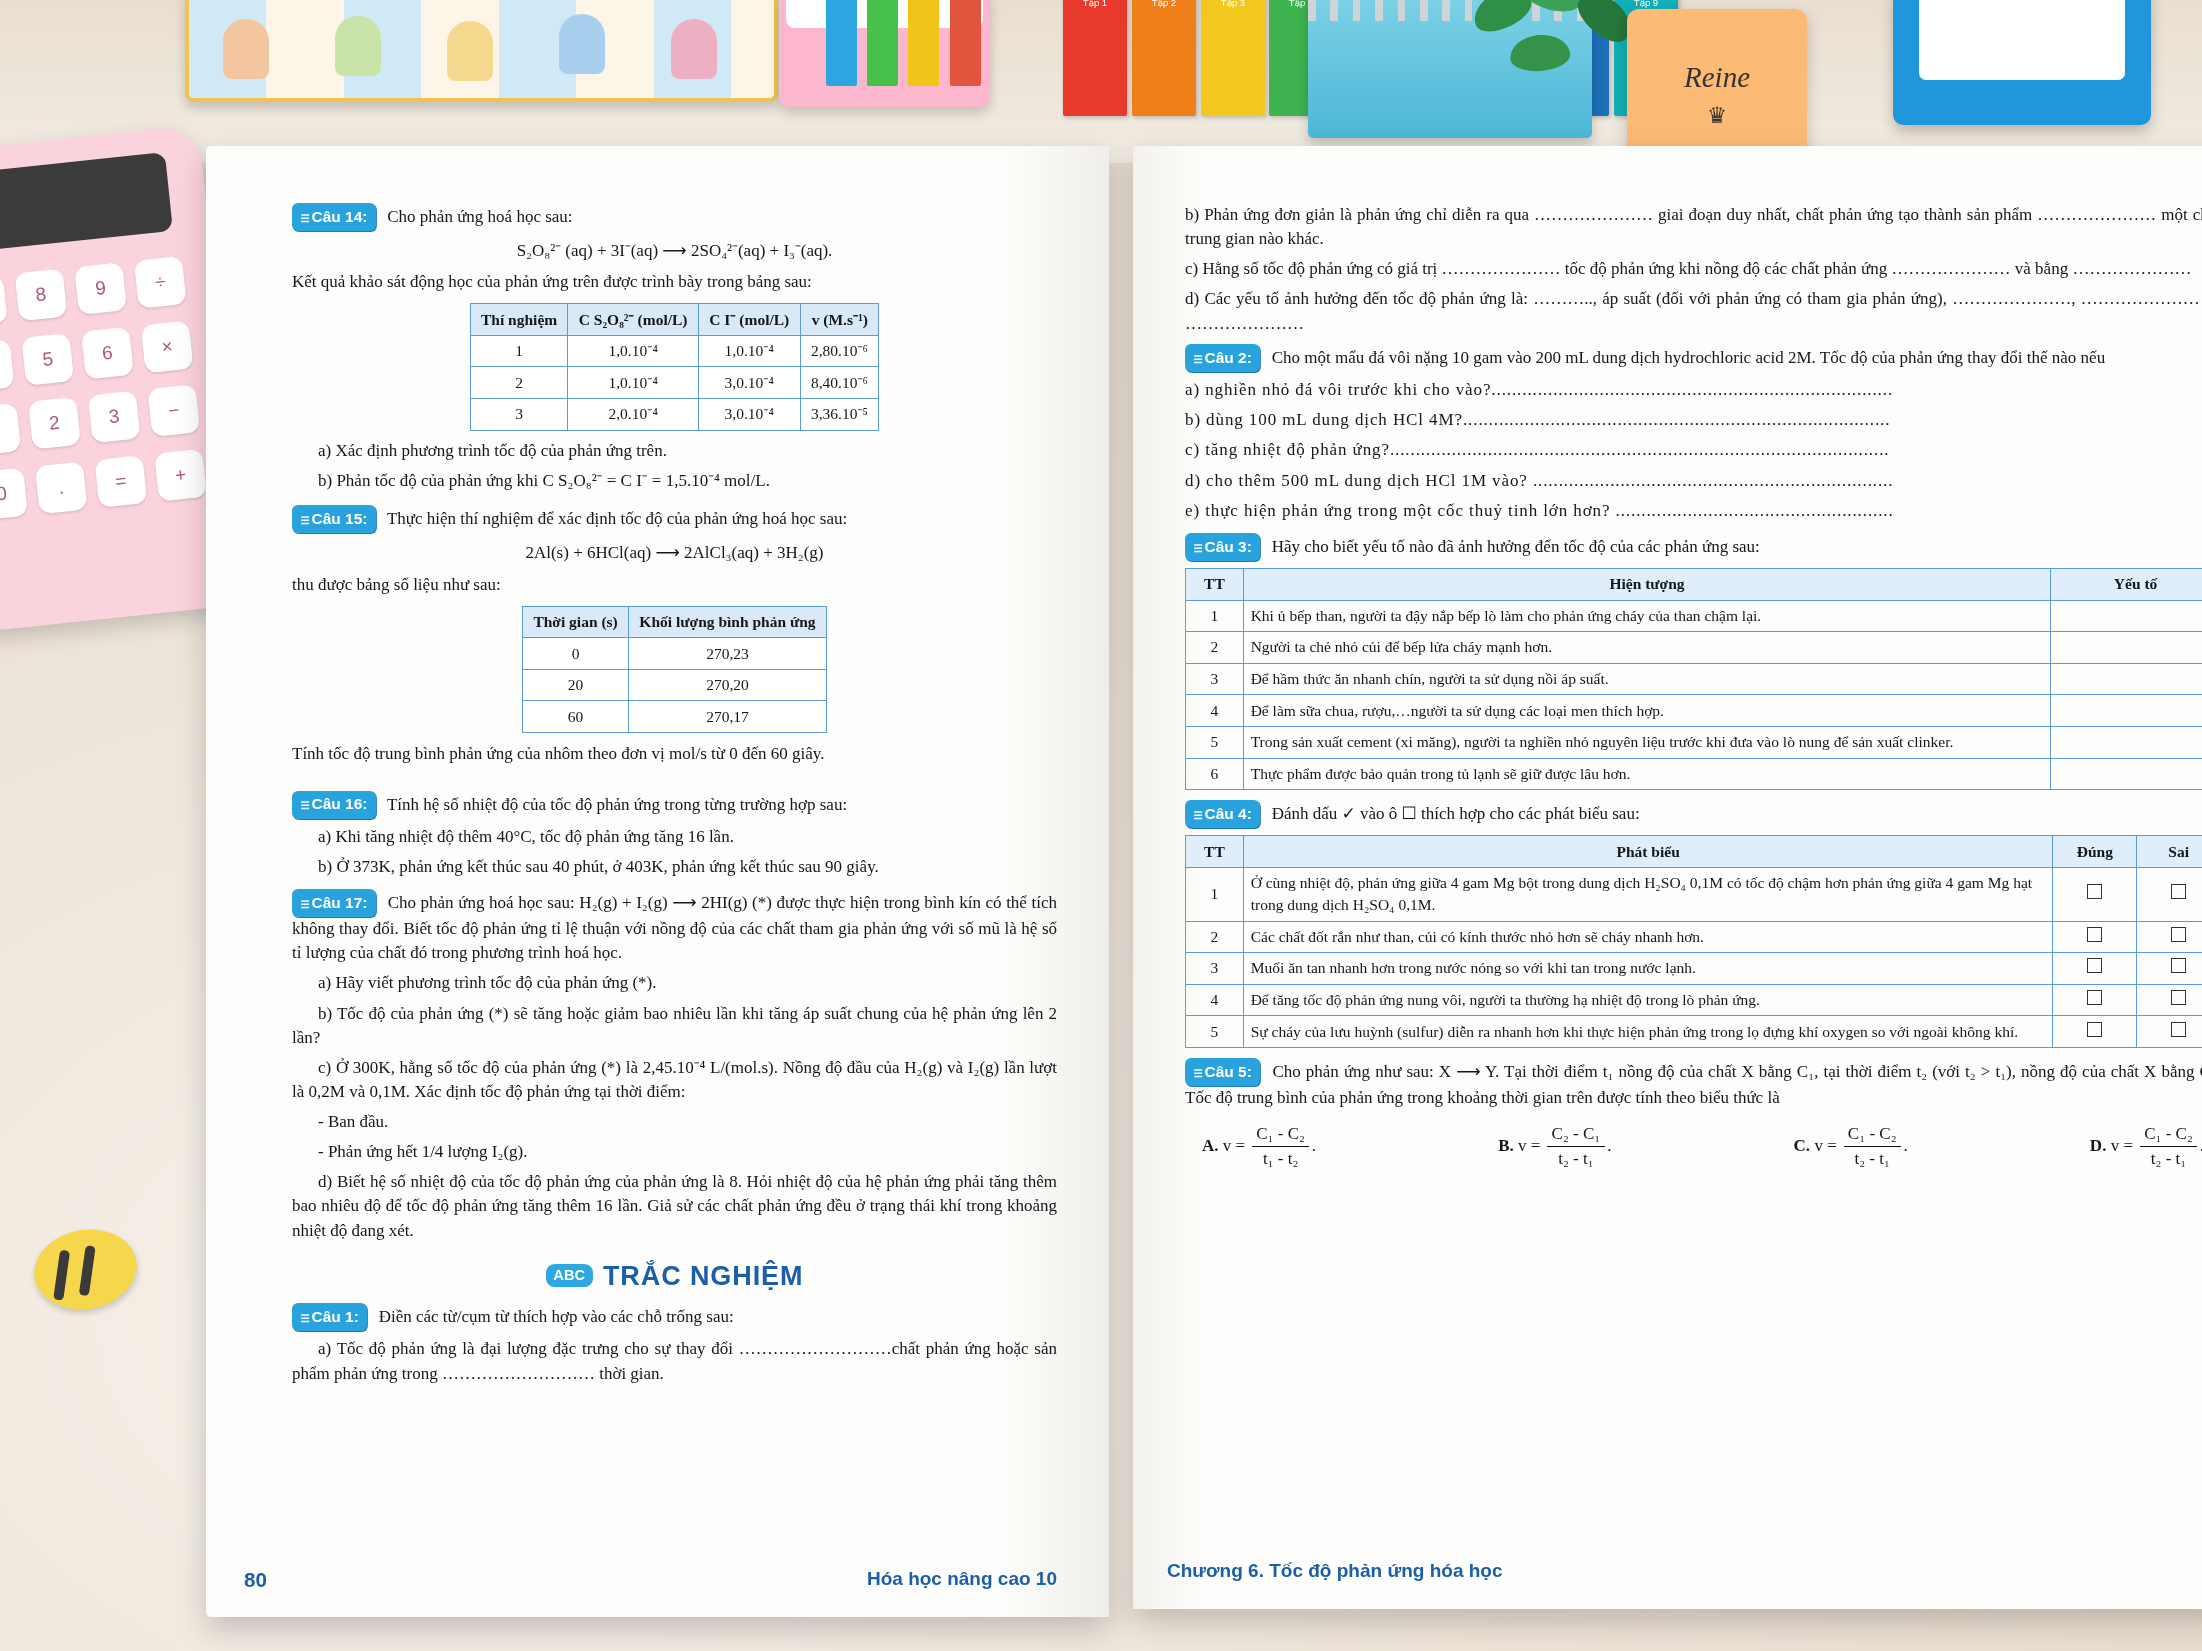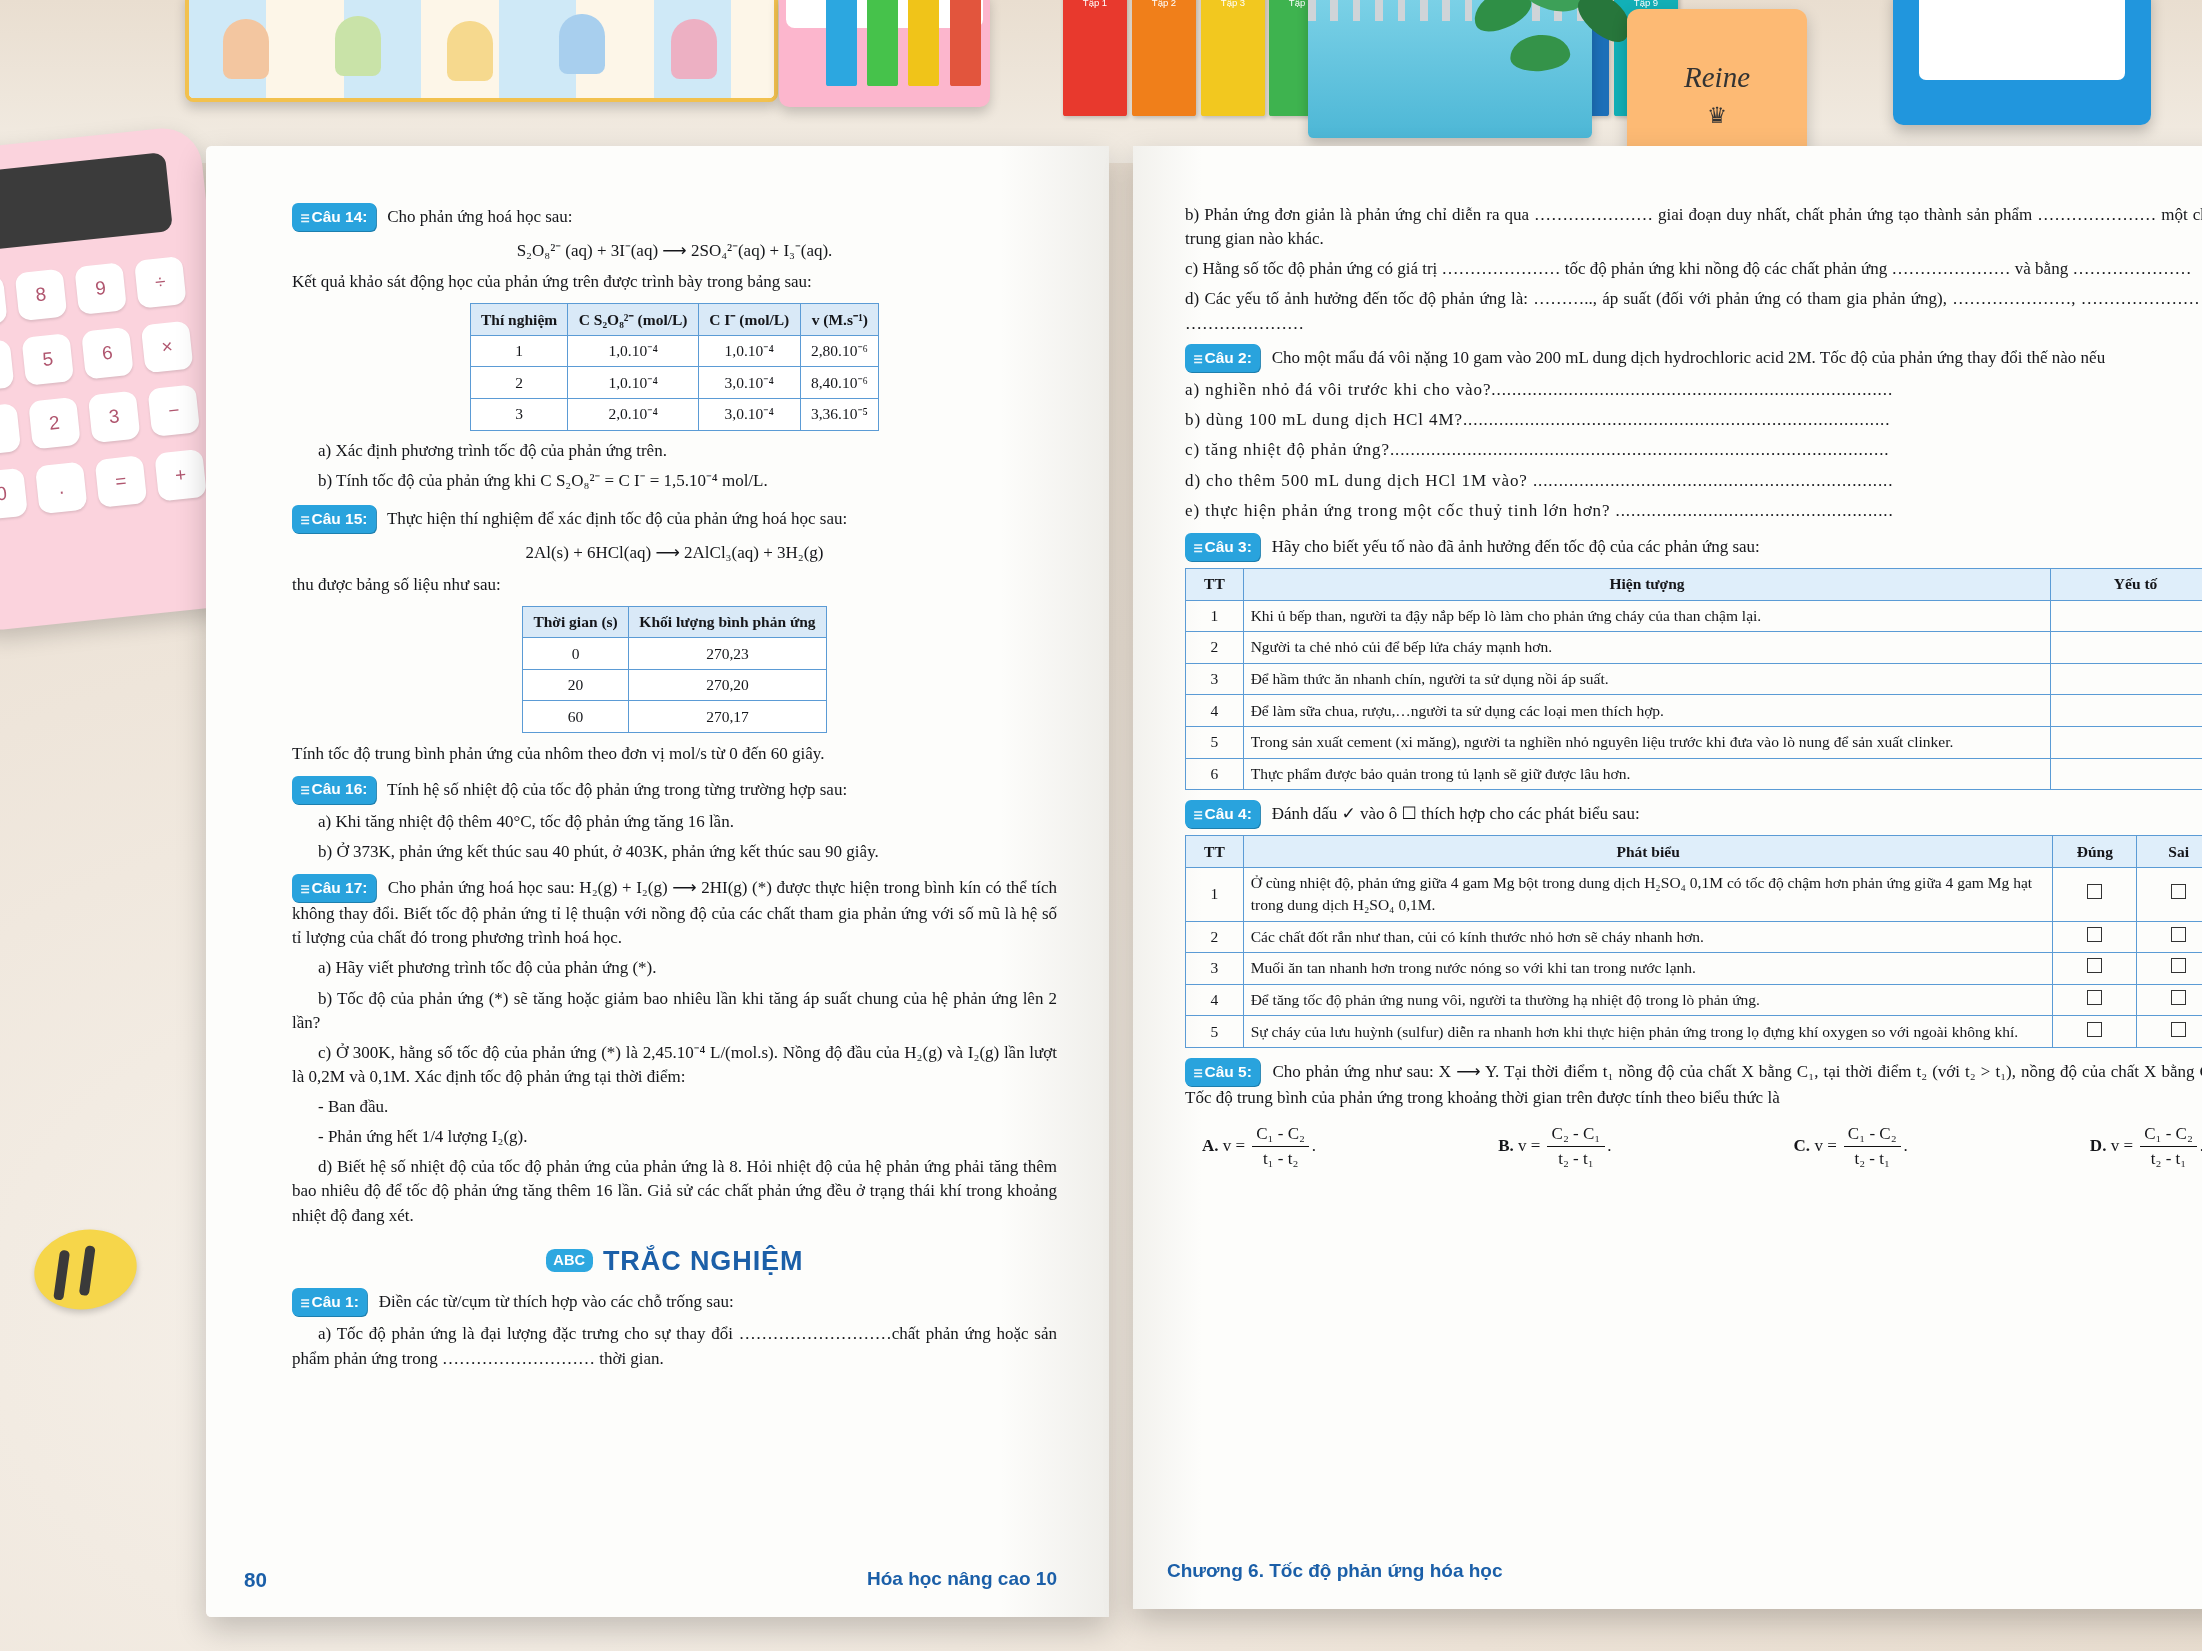--- a/index.html
+++ b/index.html
@@ -262,21 +262,21 @@
         <tr>
           <td>3</td>
           <td>2,0.10⁻⁴</td>
           <td>3,0.10⁻⁴</td>
           <td>3,36.10⁻⁵</td>
         </tr>
       </tbody>
         </table>
 
       <div class="para indent">a) Xác định phương trình tốc độ của phản ứng trên.</div>
-      <div class="para indent">b) Tính tốc độ của phản ứng khi C S₂O₈²⁻ = C I⁻ = 1,5.10⁻⁴ mol/L.</div>
+      <div class="para indent">b) Phản tốc độ của phản ứng khi C S₂O₈²⁻ = C I⁻ = 1,5.10⁻⁴ mol/L.</div>
 
       <div class="para" style="margin-top:12px;">
         <span class="qtag"><span class="lead-ic">☰</span><span>Câu 15:</span></span>
         <span>Thực hiện thí nghiệm để xác định tốc độ của phản ứng hoá học sau:</span>
       </div>
       <div class="eq">2Al(s) + 6HCl(aq) ⟶ 2AlCl₃(aq) + 3H₂(g)</div>
       <div class="para">thu được bảng số liệu như sau:</div>
 
       <table class="tbl">
         <tbody>
@@ -294,21 +294,21 @@
         </tr>
         <tr>
           <td>60</td>
           <td>270,17</td>
         </tr>
       </tbody>
         </table>
 
       <div class="para">Tính tốc độ trung bình phản ứng của nhôm theo đơn vị mol/s từ 0 đến 60 giây.</div>
 
-      <div class="para" style="margin-top:10px;">
+      <div class="para" style="margin-top:25px;">
         <span class="qtag"><span class="lead-ic">☰</span><span>Câu 16:</span></span>
         <span>Tính hệ số nhiệt độ của tốc độ phản ứng trong từng trường hợp sau:</span>
       </div>
       <div class="para indent">a) Khi tăng nhiệt độ thêm 40°C, tốc độ phản ứng tăng 16 lần.</div>
       <div class="para indent">b) Ở 373K, phản ứng kết thúc sau 40 phút, ở 403K, phản ứng kết thúc sau 90 giây.</div>
 
       <div class="para" style="margin-top:10.3px;">
         <span class="qtag"><span class="lead-ic">☰</span><span>Câu 17:</span></span>
         <span>Cho phản ứng hoá học sau: H₂(g) + I₂(g) ⟶ 2HI(g) (*) được thực hiện trong bình kín có thể tích không thay đổi. Biết tốc độ phản ứng tỉ lệ thuận với nồng độ của các chất tham gia phản ứng với số mũ là hệ số tỉ lượng của chất đó trong phương trình hoá học.</span>
       </div>

